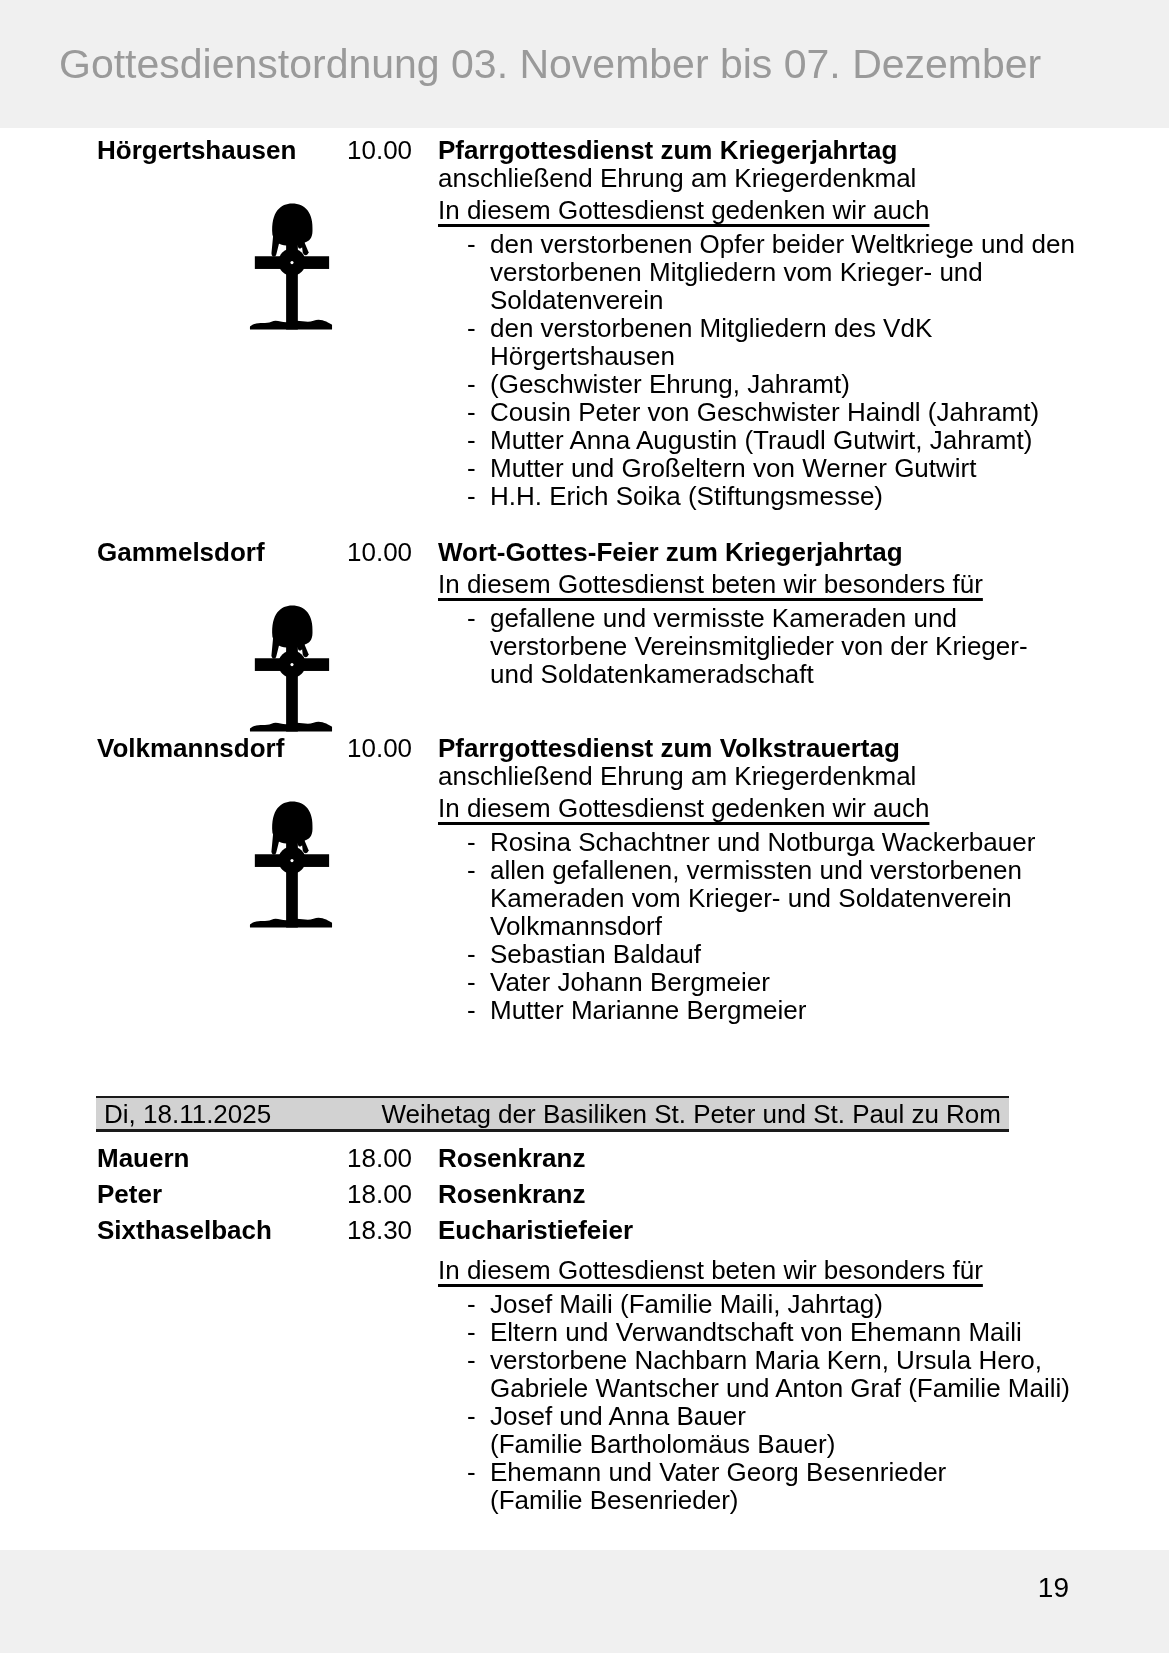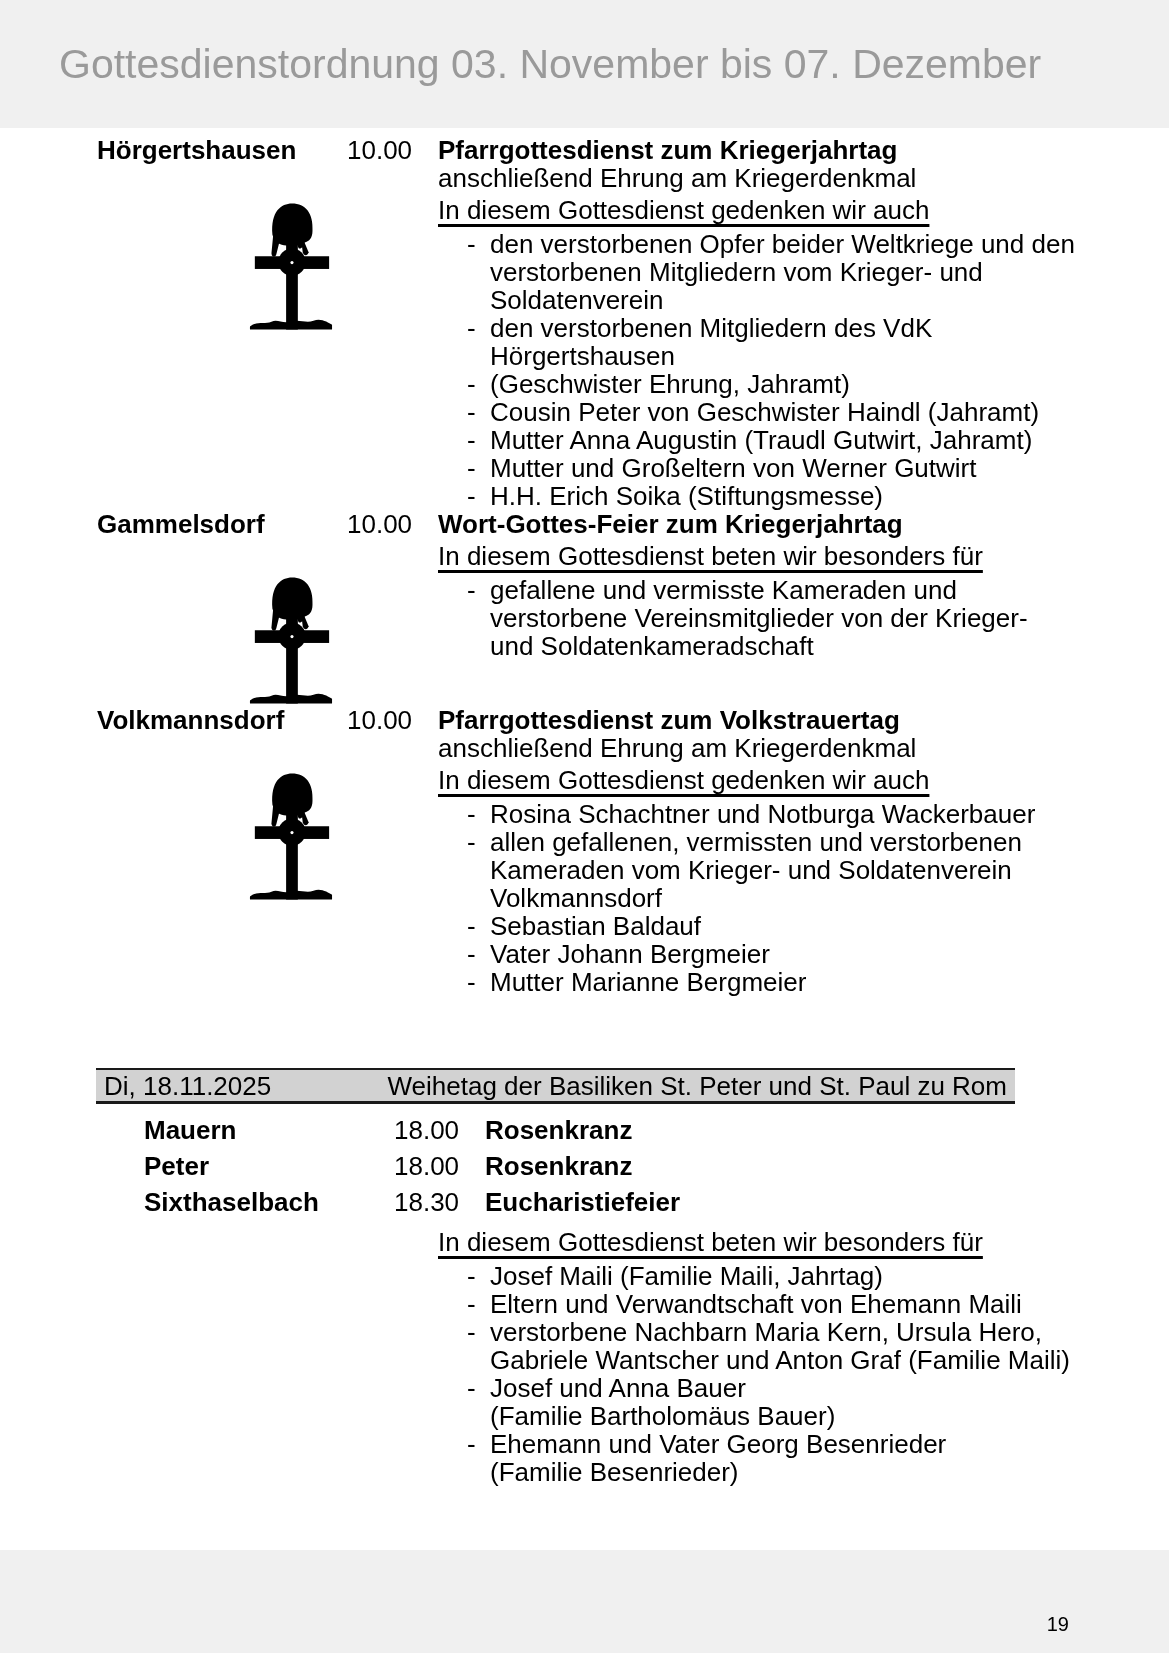--- a/index.html
+++ b/index.html
@@ -9,46 +9,46 @@
   html,body{margin:0;padding:0;background:#888;}
   .page{
     position:relative; width:1169px; height:1653px; margin:0 auto;
     background:var(--page-bg); color:var(--text);
     font-family:"Liberation Sans","DejaVu Sans",sans-serif;
     font-size:26px; line-height:28px; overflow:hidden;
   }
   .page-header{height:128px;background:var(--band-bg);display:flex;align-items:center;}
   .page-title{color:var(--title-text);font-size:41px;line-height:1;padding-left:59px;white-space:nowrap;}
   .content{margin:0 154px 0 90px;padding-top:8px;}
-  .service-section{display:grid;grid-template-columns:257px 91px 1fr;}
+  .service-section{display:grid;grid-template-columns:257px 91px 1fr;margin-bottom:28px;}
   #sections-host > .service-section:nth-child(2){margin-bottom:46px;}
   #sections-host > .service-section:last-child{margin-bottom:0;}
   .col-left{position:relative;}
   .location{font-weight:700;padding-left:7px;white-space:nowrap;}
   .time{font-weight:400;}
   .service-title{font-weight:700;white-space:nowrap;}
   .service-subtitle{white-space:nowrap;}
   .cross{position:absolute;left:158px;top:64px;width:86px;height:134px;}
   .cross svg{display:block;width:100%;height:100%;}
   .intro-wrap{margin:4px 0 6px;}
   .intro{text-decoration:underline;text-decoration-thickness:2.5px;text-underline-offset:5px;white-space:nowrap;}
   .bullet-item{display:flex;align-items:flex-start;}
   .bullet-marker{flex:none;width:23px;margin-left:29px;}
   .bullet-text{flex:1;}
   .bullet-line{white-space:nowrap;}
   .date-bar{
-    margin:72px 0 12px 6px;height:31px;background:var(--date-bar-bg);
+    margin:72px 6px 12px 6px;height:31px;background:var(--date-bar-bg);
     border-top:2px solid var(--rule);border-bottom:3px solid var(--rule);
     display:flex;justify-content:space-between;align-items:center;padding:0 8px;
   }
   .date-bar-date,.date-bar-label{white-space:nowrap;}
-  .evening-row{display:grid;grid-template-columns:257px 91px 1fr;font-weight:700;margin-bottom:8px;margin-left:47px;}
+  .evening-row{display:grid;grid-template-columns:257px 91px 1fr;font-weight:700;margin-bottom:8px;}
   .evening-detail{margin-bottom:0;}
   .page-footer{position:absolute;left:0;right:0;bottom:0;height:103px;background:var(--band-bg);}
-  .page-number{text-align:right;padding:24px 100px 0 0;font-size:20px;margin-top:36px;}
+  .page-number{text-align:right;padding:24px 100px 0 0;font-size:28px;}
 </style>
 </head>
 <body>
 
 <div class="page">
 
   <header class="page-header">
     <div class="page-title">Gottesdienstordnung 03. November bis 07. Dezember</div>
   </header>
 

